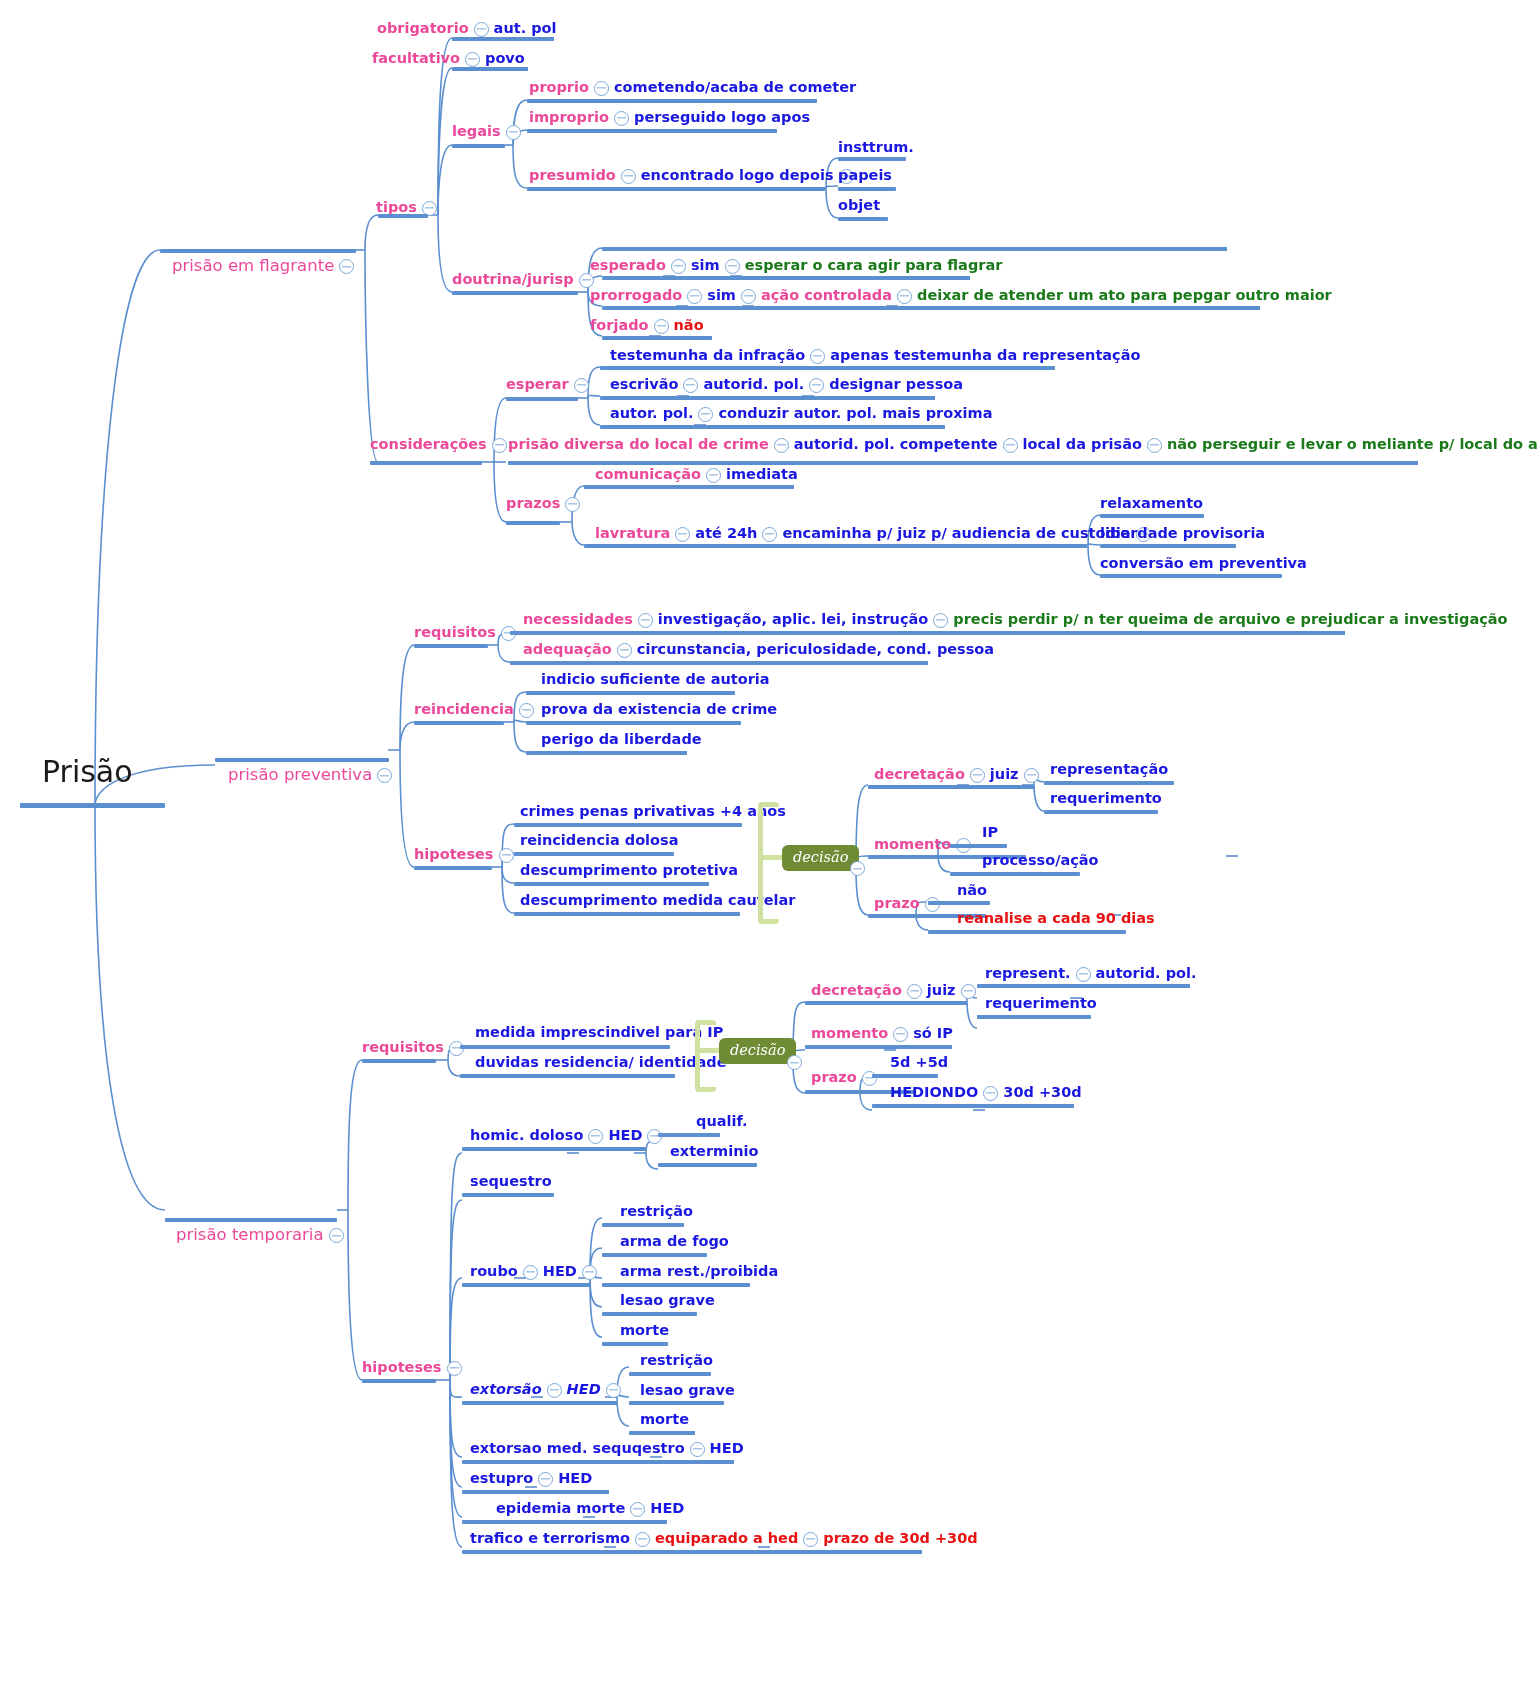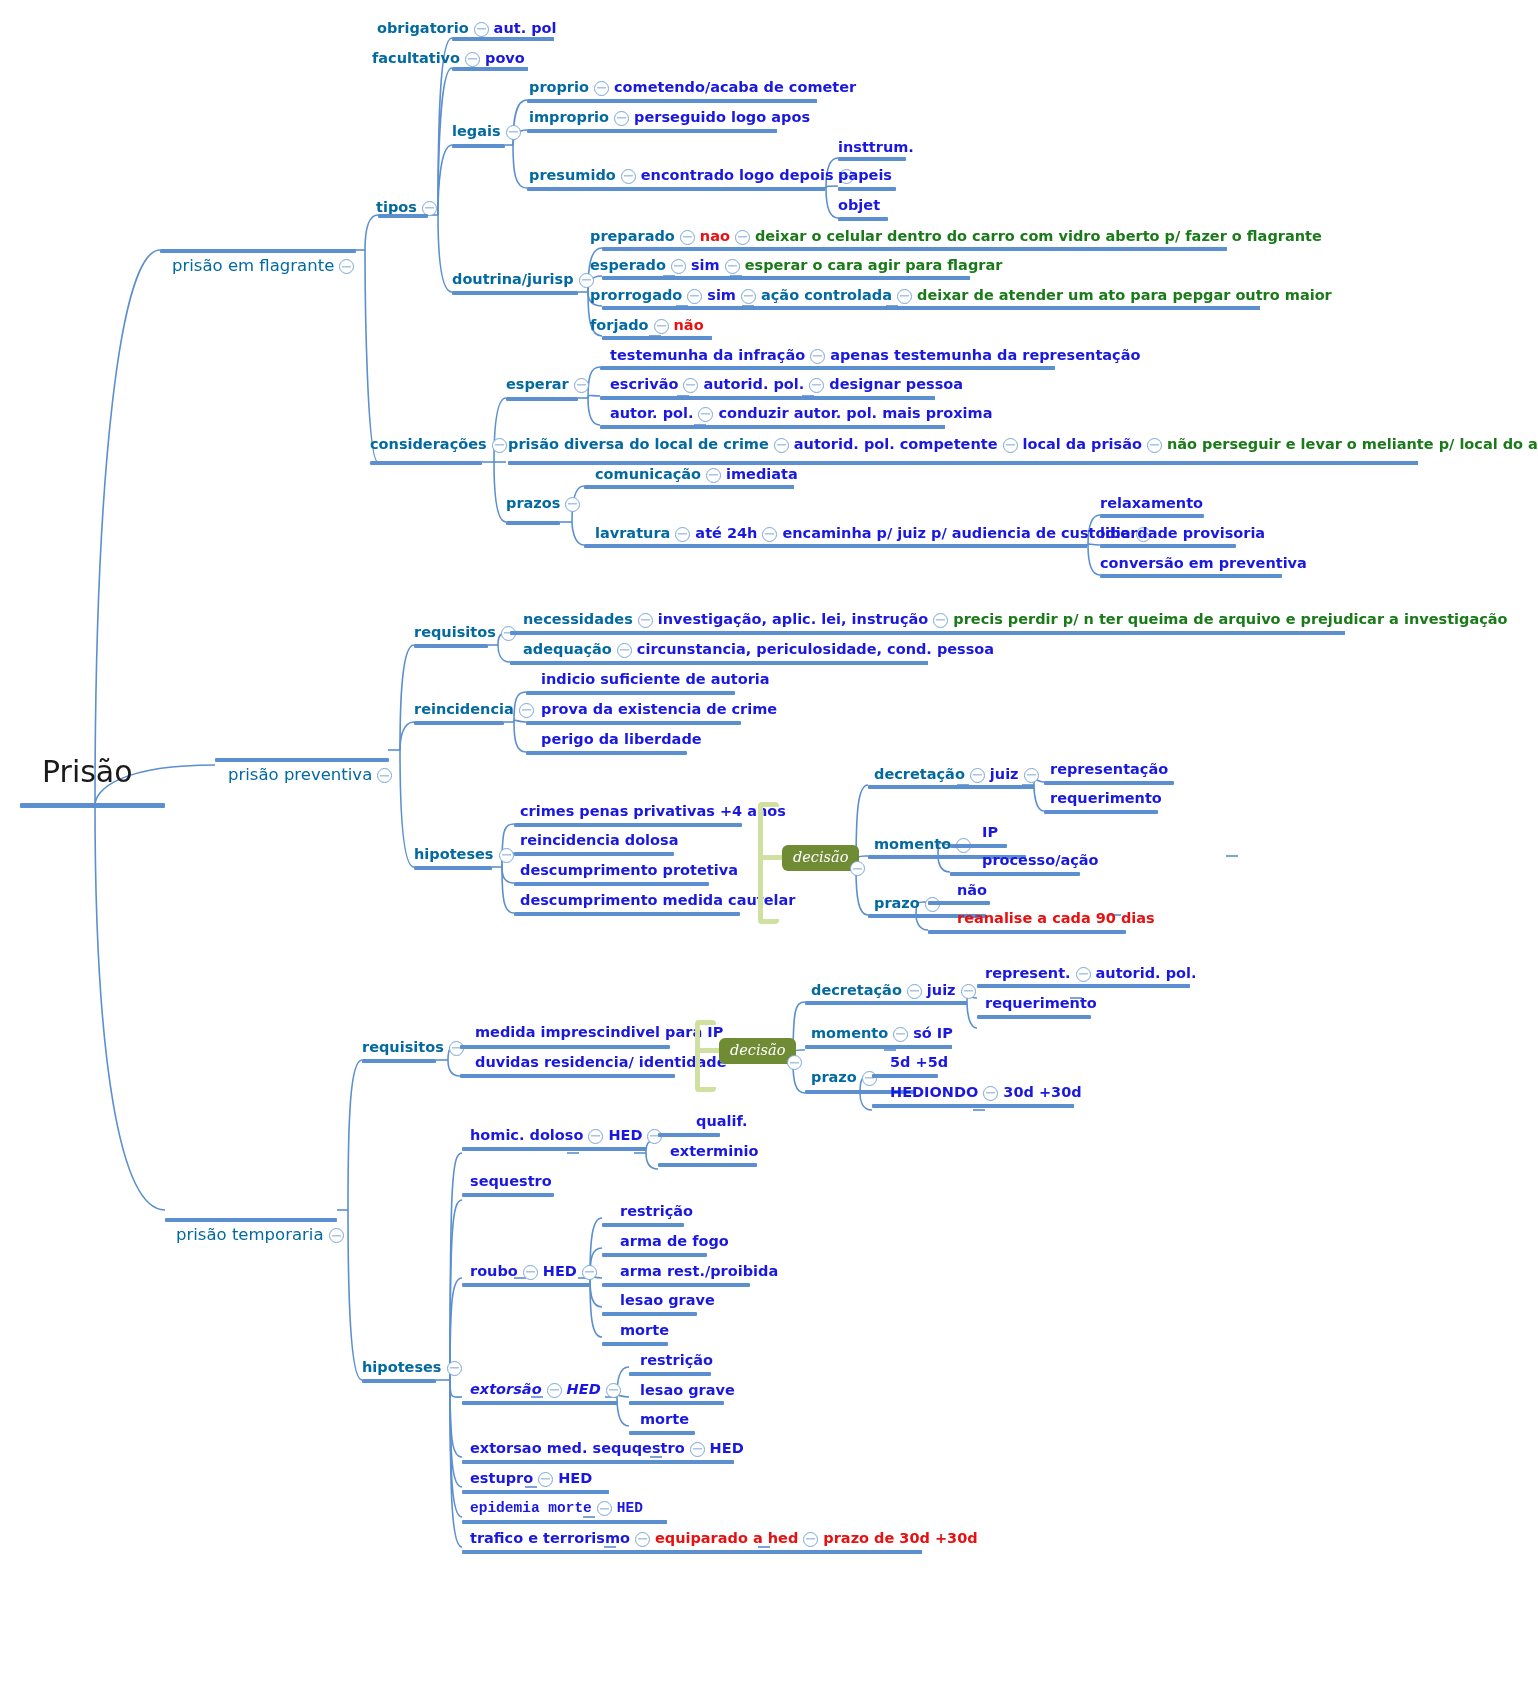--- a/index.html
+++ b/index.html
@@ -15,21 +15,21 @@
   
   .node{position:absolute;white-space:nowrap;font-weight:bold;line-height:1;}
   .node .txt{display:inline-block;}
 
   .root{font-size:30px;font-weight:normal;color:#1a1a1a;}
   .lvl1{font-size:16.5px;color:#1a1a1a;font-weight:normal;margin-top:40px;}
   .lvl2{font-size:14.5px;color:#1a1a1a;}
   .blue{color:#1a18e0;}
   .green{color:#1a7a1a;}
   .red{color:#e81010;}
-  .black{color:#0369a1;}
+  .black{color:#ec4899;}
 
   
   .tog{display:inline-block;width:13px;height:13px;border:1.3px solid #7aa7d8;
        border-radius:50%;position:relative;vertical-align:middle;
        margin:0 5px;background:#fff;}
   .tog::before{content:"";position:absolute;left:2px;right:2px;top:50%;
        height:1.3px;background:#7aa7d8;transform:translateY(-50%);}
 
   
   .bar{position:absolute;height:4px;background:#5b8fd0;border-radius:1px;}
@@ -296,23 +296,20 @@
   <div class="node lvl2" style="left:838px;top:198px;">
     <span class="txt blue">objet</span>
   </div>
   <div class="bar" style="left:838px;top:217px;width:50px;"></div>
 
   <div class="node lvl2" style="left:452px;top:272px;">
     <span class="txt black">doutrina/jurisp</span><span class="tog"></span>
   </div>
   <div class="bar" style="left:452px;top:291px;width:126px;"></div>
 
-  <div class="node lvl2" style="left:590px;top:229px;">
-    <span class="txt black">preparado</span><span class="tog"></span><span class="txt red">nao</span><span class="tog"></span><span class="txt green">deixar o celular dentro do carro com vidro aberto p/ fazer o flagrante</span>
-  </div>
   <div class="bar" style="left:602px;top:247px;width:625px;"></div>
   <div class="bar" style="left:692px;top:247px;width:535px;"></div>
   <div class="bar" style="left:747px;top:247px;width:480px;"></div>
 
   <div class="node lvl2" style="left:590px;top:258px;">
     <span class="txt black">esperado</span><span class="tog"></span><span class="txt blue">sim</span><span class="tog"></span><span class="txt green">esperar o cara agir para flagrar</span>
   </div>
   <div class="bar" style="left:602px;top:276px;width:368px;"></div>
   <div class="bar" style="left:675px;top:276px;width:295px;"></div>
   <div class="bar" style="left:742px;top:276px;width:228px;"></div>
@@ -661,21 +658,21 @@
   </div>
   <div class="bar" style="left:462px;top:1460px;width:272px;"></div>
   <div class="bar" style="left:662px;top:1460px;width:72px;"></div>
 
   <div class="node lvl2" style="left:470px;top:1471px;">
     <span class="txt blue">estupro</span><span class="tog"></span><span class="txt blue">HED</span>
   </div>
   <div class="bar" style="left:462px;top:1490px;width:147px;"></div>
   <div class="bar" style="left:537px;top:1490px;width:72px;"></div>
 
-  <div class="node lvl2" style="left:470px;top:1501px;font-family:Liberation Mono, monospace;">
+  <div class="node lvl2" style="left:496px;top:1501px;">
     <span class="txt blue">epidemia morte</span><span class="tog"></span><span class="txt blue">HED</span>
   </div>
   <div class="bar" style="left:462px;top:1520px;width:205px;"></div>
   <div class="bar" style="left:595px;top:1520px;width:72px;"></div>
 
   <div class="node lvl2" style="left:470px;top:1531px;">
     <span class="txt blue">trafico e terrorismo</span><span class="tog"></span><span class="txt red">equiparado a hed</span><span class="tog"></span><span class="txt red">prazo de 30d +30d</span>
   </div>
   <div class="bar" style="left:462px;top:1550px;width:460px;"></div>
   <div class="bar" style="left:616px;top:1550px;width:306px;"></div>

